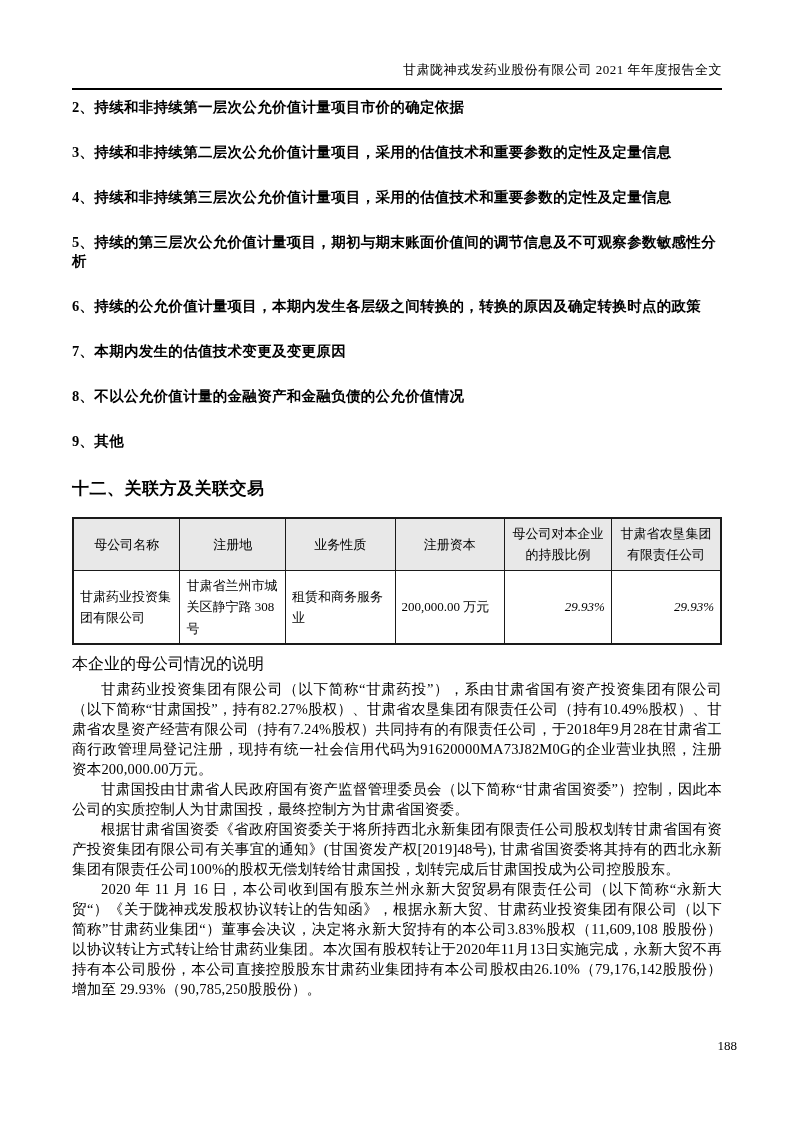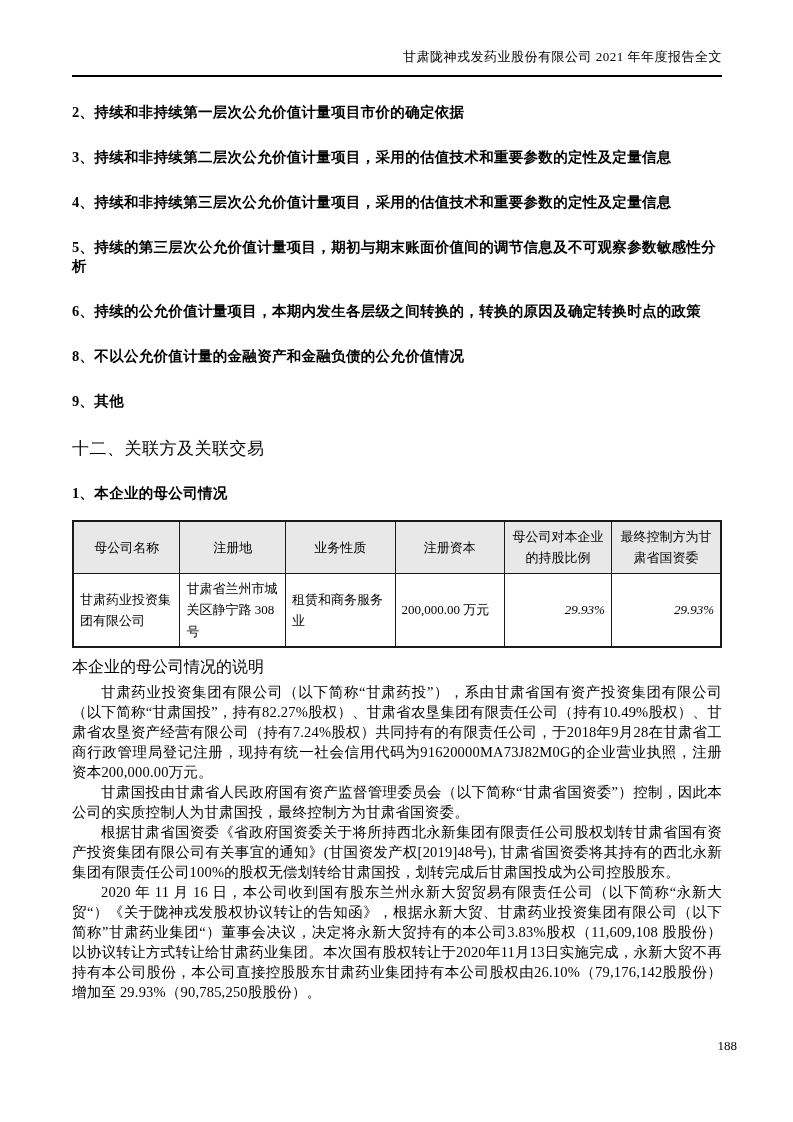--- a/index.html
+++ b/index.html
@@ -9,41 +9,41 @@
   }
   .page {
     position: relative;
     width: 793px;
     height: 1122px;
     margin: 0 auto;
     background: #ffffff;
     font-family: "Liberation Serif", "DejaVu Serif", serif;
     color: #000000;
     box-sizing: border-box;
-    padding: 48px 71px 0 72px;
+    padding: 61px 71px 0 72px;
     overflow: hidden;
   }
   .doc-header {
     text-align: right;
     font-size: 13px;
     letter-spacing: 0.5px;
     padding-bottom: 9px;
     border-bottom: 2px solid #000000;
   }
   .toc-list {
-    margin-top: 26px;
+    margin-top: 8px;
   }
   .toc-item {
     font-weight: bold;
     font-size: 14.5px;
     margin-bottom: 26px;
     letter-spacing: 0.3px;
   }
   .section-title {
-    font-weight: normal;
+    font-weight: bold;
     font-size: 17px;
     margin-top: 22px;
     letter-spacing: 0.5px;
   }
   .subsection-title {
     font-weight: bold;
     font-size: 14.5px;
     margin-top: 24px;
     letter-spacing: 0.3px;
   }
@@ -108,45 +108,45 @@
   <div class="doc-header">
     <span>甘肃陇神戎发药业股份有限公司 2021 年年度报告全文</span>
   </div>
 
   <div class="toc-list">
     <div class="toc-item">2、持续和非持续第一层次公允价值计量项目市价的确定依据</div>
     <div class="toc-item">3、持续和非持续第二层次公允价值计量项目，采用的估值技术和重要参数的定性及定量信息</div>
     <div class="toc-item">4、持续和非持续第三层次公允价值计量项目，采用的估值技术和重要参数的定性及定量信息</div>
     <div class="toc-item">5、持续的第三层次公允价值计量项目，期初与期末账面价值间的调节信息及不可观察参数敏感性分析</div>
     <div class="toc-item">6、持续的公允价值计量项目，本期内发生各层级之间转换的，转换的原因及确定转换时点的政策</div>
+    <div class="toc-item">7、本期内发生的估值技术变更及变更原因</div>
     <div class="toc-item">8、不以公允价值计量的金融资产和金融负债的公允价值情况</div>
     <div class="toc-item">9、其他</div>
   </div>
 
   <div class="section-title">十二、关联方及关联交易</div>
 
-  <div class="subsection-title">1、本企业的母公司情况</div>
 
   <table class="parent-table">
     <colgroup>
       <col style="width:16.5%">
       <col style="width:16.3%">
       <col style="width:16.9%">
       <col style="width:16.9%">
       <col style="width:16.5%">
       <col style="width:16.9%">
     </colgroup>
     <thead>
       <tr>
         <th>母公司名称</th>
         <th>注册地</th>
         <th>业务性质</th>
         <th>注册资本</th>
         <th>母公司对本企业的持股比例</th>
-        <th>最终控制方为甘肃省国资委</th>
+        <th>甘肃省农垦集团有限责任公司</th>
       </tr>
     </thead>
     <tbody>
       <tr>
         <td>甘肃药业投资集团有限公司</td>
         <td>甘肃省兰州市城关区静宁路 308 号</td>
         <td>租赁和商务服务业</td>
         <td>200,000.00 万元</td>
         <td class="num">29.93%</td>
         <td class="num">29.93%</td>

